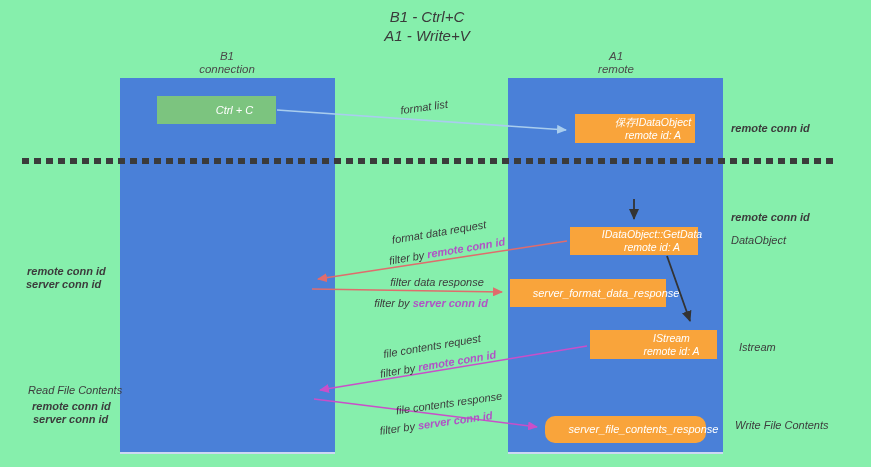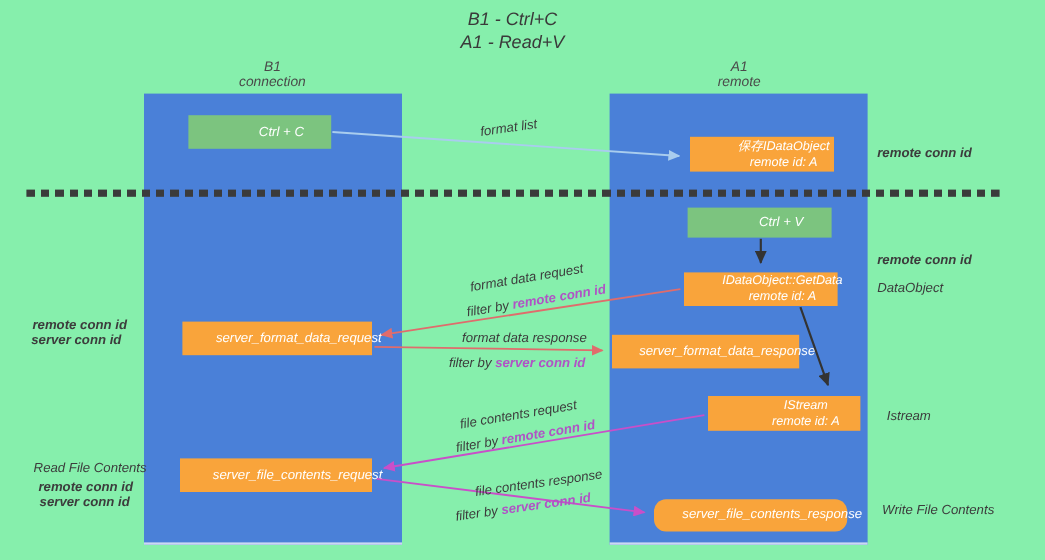--- a/index.html
+++ b/index.html
@@ -37,21 +37,21 @@
 
   svg.arrows{position:absolute;left:0;top:0;z-index:4;pointer-events:none;}
 </style>
 </head>
 <body>
 
 <div id="stage">
 
   <div class="title">
     <div>B1 - Ctrl+C</div>
-    <div>A1 - Read+V</div>
+    <div>A1 - Write+V</div>
   </div>
 
   <div class="col-header" style="left:227px;top:50px;">
     <div>B1</div>
     <div>connection</div>
   </div>
   <div class="col-header" style="left:616px;top:50px;">
     <div>A1</div>
     <div>remote</div>
   </div>
@@ -63,45 +63,36 @@
 
   <div class="box green" style="left:157px;top:96px;width:119px;height:28px;">
     <div class="l1">Ctrl + C</div>
   </div>
 
   <div class="box orange" style="left:575px;top:114px;width:120px;height:29px;">
     <div class="l2">保存IDataObject</div>
     <div class="l2">remote id: A</div>
   </div>
 
-  <div class="box green" style="left:573px;top:173px;width:120px;height:25px;">
-    <div class="l1">Ctrl + V</div>
-  </div>
 
   <div class="box orange" style="left:570px;top:227px;width:128px;height:28px;">
     <div class="l2">IDataObject::GetData</div>
     <div class="l2">remote id: A</div>
   </div>
 
-  <div class="box orange" style="left:152px;top:268px;width:158px;height:28px;">
-    <div class="l1">server_format_data_request</div>
-  </div>
 
   <div class="box orange" style="left:510px;top:279px;width:156px;height:28px;">
     <div class="l1">server_format_data_response</div>
   </div>
 
   <div class="box orange" style="left:590px;top:330px;width:127px;height:29px;">
     <div class="l2">IStream</div>
     <div class="l2">remote id: A</div>
   </div>
 
-  <div class="box orange" style="left:150px;top:382px;width:160px;height:28px;">
-    <div class="l1">server_file_contents_request</div>
-  </div>
 
   <div class="box orange" style="left:545px;top:416px;width:161px;height:27px;border-radius:10px;">
     <div class="l1">server_file_contents_response</div>
   </div>
 
   <svg class="arrows" width="871" height="467" viewBox="0 0 871 467">
     <defs>
       <marker id="m-blue" markerUnits="userSpaceOnUse" markerWidth="10" markerHeight="9" refX="9" refY="4.5" orient="auto">
         <path d="M0,0 L10,4.5 L0,9 Z" fill="#a9cdee"></path>
       </marker>
@@ -122,21 +113,21 @@
     <line x1="312" y1="289" x2="502" y2="292" stroke="#e06c6c" stroke-width="1.5" marker-end="url(#m-red)"></line>
     <line x1="587" y1="346" x2="320" y2="390" stroke="#c94fc9" stroke-width="1.5" marker-end="url(#m-magenta)"></line>
     <line x1="314" y1="399" x2="537" y2="427" stroke="#c94fc9" stroke-width="1.5" marker-end="url(#m-magenta)"></line>
   </svg>
 
   <div class="flabel rot8" style="left:424px;top:107px;">format list</div>
 
   <div class="flabel rot10" style="left:439px;top:232px;">format data request</div>
   <div class="flabel rot10" style="left:447px;top:251px;"><span>filter by </span><span class="purple">remote conn id</span></div>
 
-  <div class="flabel" style="left:437px;top:282px;">format data response</div>
+  <div class="flabel" style="left:437px;top:282px;">filter data response</div>
   <div class="flabel" style="left:431px;top:303px;"><span>filter by </span><span class="purple">server conn id</span></div>
 
   <div class="flabel rot10" style="left:432px;top:346px;">file contents request</div>
   <div class="flabel rot10" style="left:438px;top:364px;"><span>filter by </span><span class="purple">remote conn id</span></div>
 
   <div class="flabel rot8" style="left:449px;top:403px;">file contents response</div>
   <div class="flabel rot8" style="left:436px;top:423px;"><span>filter by </span><span class="purple">server conn id</span></div>
 
   <div class="side b purple" style="left:731px;top:122px;">remote conn id</div>
   <div class="side b purple" style="left:731px;top:211px;">remote conn id</div>

